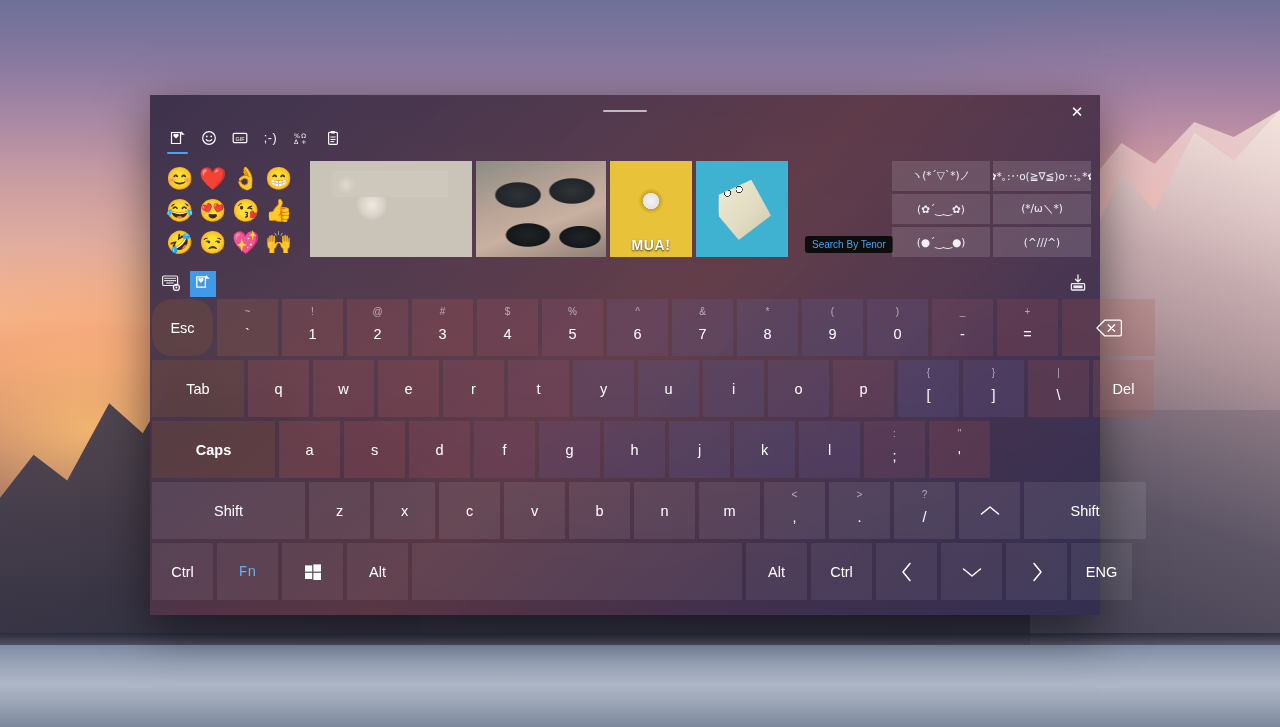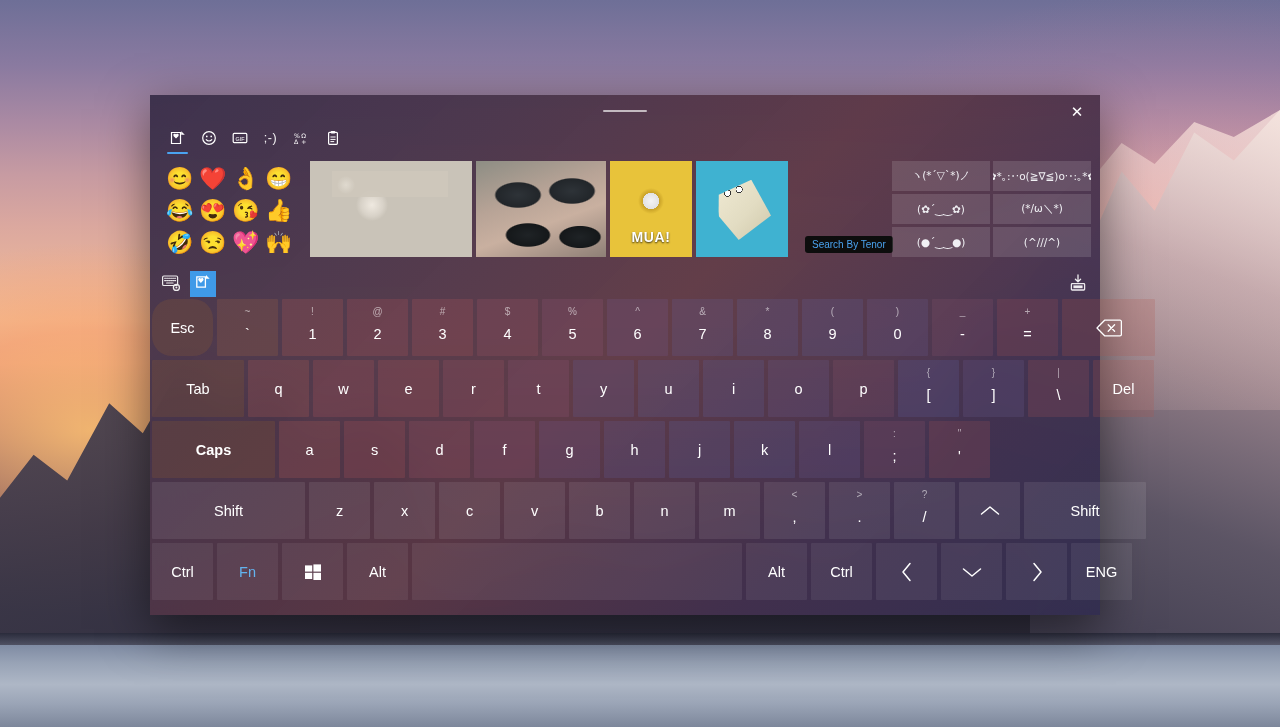--- a/index.html
+++ b/index.html
@@ -153,21 +153,21 @@
       linear-gradient(160deg,#8d8d84 0%,#b7a396 38%,#c9b0a0 62%,#8e7f76 100%);
   }
   .gif-minion { width:82px;
     background:
       radial-gradient(circle 13px at 41px 40px, #f4f4f4 0%, #e2e2e2 62%, #c9a227 64%, #e8c33a 100%),
       radial-gradient(circle 5px at 41px 40px, #4a3520 0%, #2b1d10 100%),
       radial-gradient(ellipse 26px 30px at 41px 52px, #f0c524 0%, #d8ad1d 70%, rgba(0,0,0,0) 74%),
       linear-gradient(180deg,#6d1518 0%,#8b1d20 45%,#5d1215 100%);
   }
   .gif-minion-label {
-    position:absolute; left:0; right:0; bottom:12px; text-align:center;
+    position:absolute; left:0; right:0; bottom:4px; text-align:center;
     font-size:14px; font-weight:bold; color:#fff; letter-spacing:.6px;
     text-shadow:0 1px 2px rgba(0,0,0,.8);
   }
   .gif-clippy { width:92px; background:#3fb2d1; }
   .gif-clippy::after{
     content:""; position:absolute; left:22px; top:20px; width:52px; height:58px;
     background:
       radial-gradient(circle 5px at 12px 10px, #fff 0%, #fff 55%, #333 56%, #333 70%, rgba(0,0,0,0) 72%),
       radial-gradient(circle 5px at 24px 8px, #fff 0%, #fff 55%, #333 56%, #333 70%, rgba(0,0,0,0) 72%),
       linear-gradient(140deg, #efe9d2 0%, #e2dcc2 55%, #cfc8ab 100%);
@@ -227,21 +227,21 @@
   .t8 { background:rgba(95,100,165,.22); }
   .t9 { background:rgba(110,95,150,.22); }
   .t10{ background:rgba(140,85,110,.22); }
   .t11{ background:rgba(165,80,85,.22); }
   .t12{ background:rgba(175,80,75,.22); }
 
   #keyboard .kbd-row:nth-child(4) .key,
   #keyboard .kbd-row:nth-child(5) .key { background:rgba(255,255,255,.085); }
   #keyboard .kbd-row:nth-child(5) .key { background:rgba(255,255,255,.07); }
 
-  .fn-highlight { color:#63b3ef; }
+  .fn-highlight { color:#63b3ef;font-family:Liberation Mono, monospace; }
 </style>
 </head>
 <body>
 
 <div id="desktop">
 
   <div class="mtn" id="mtn-right"></div>
   <div class="mtn" id="mtn-right-snow"></div>
   <div class="mtn" id="mtn-mid"></div>
   <div class="mtn" id="mtn-left"></div>

